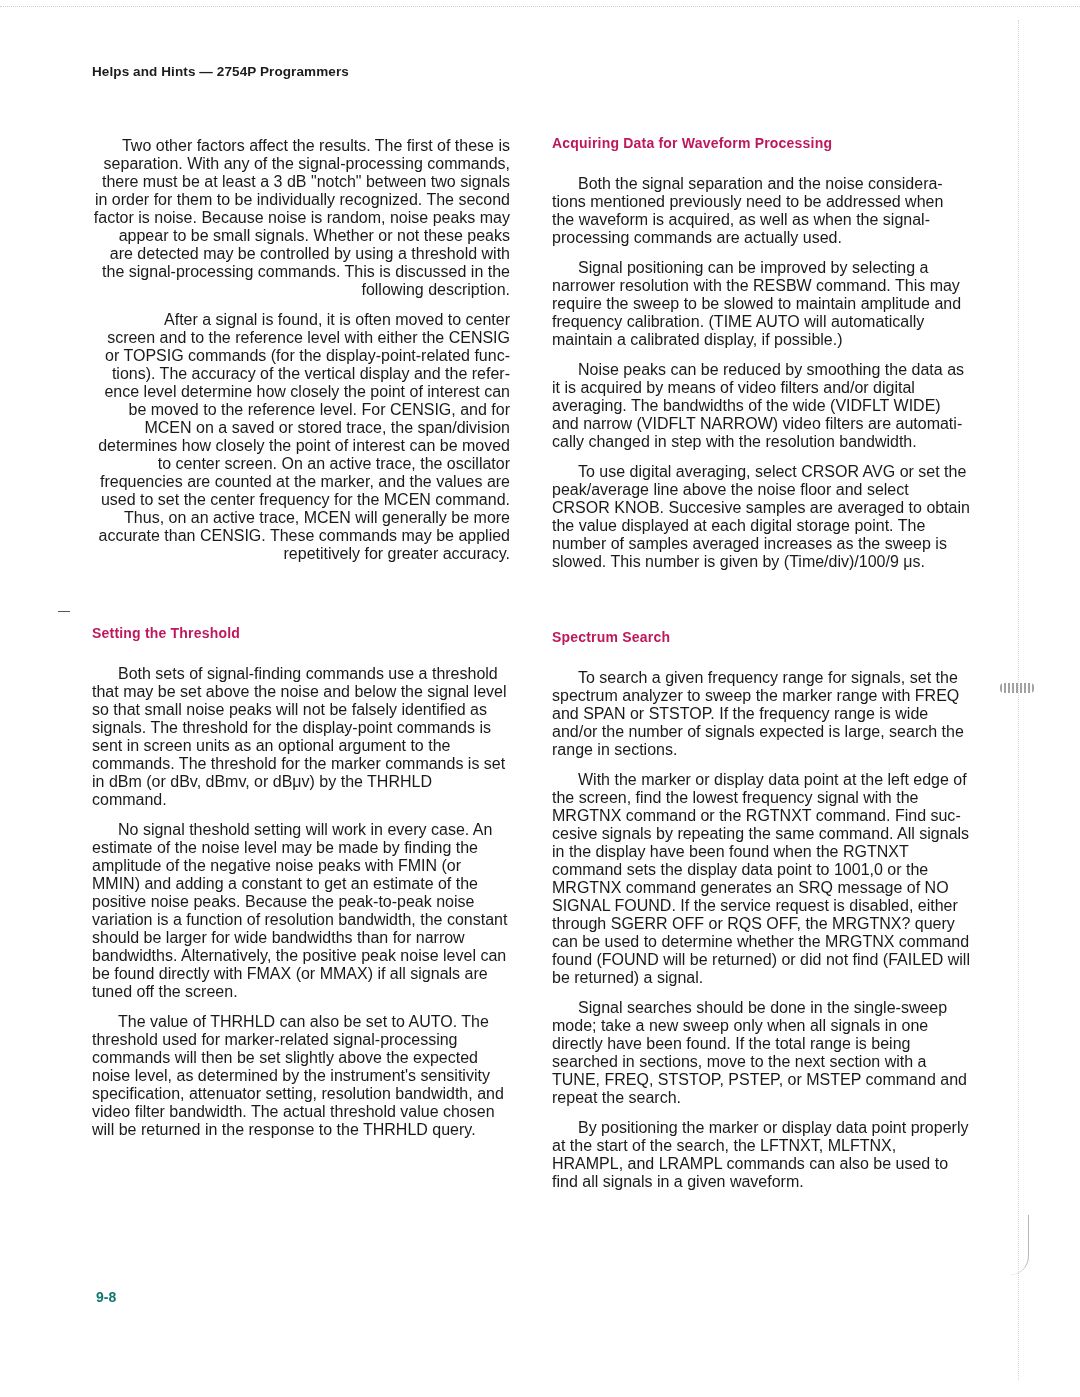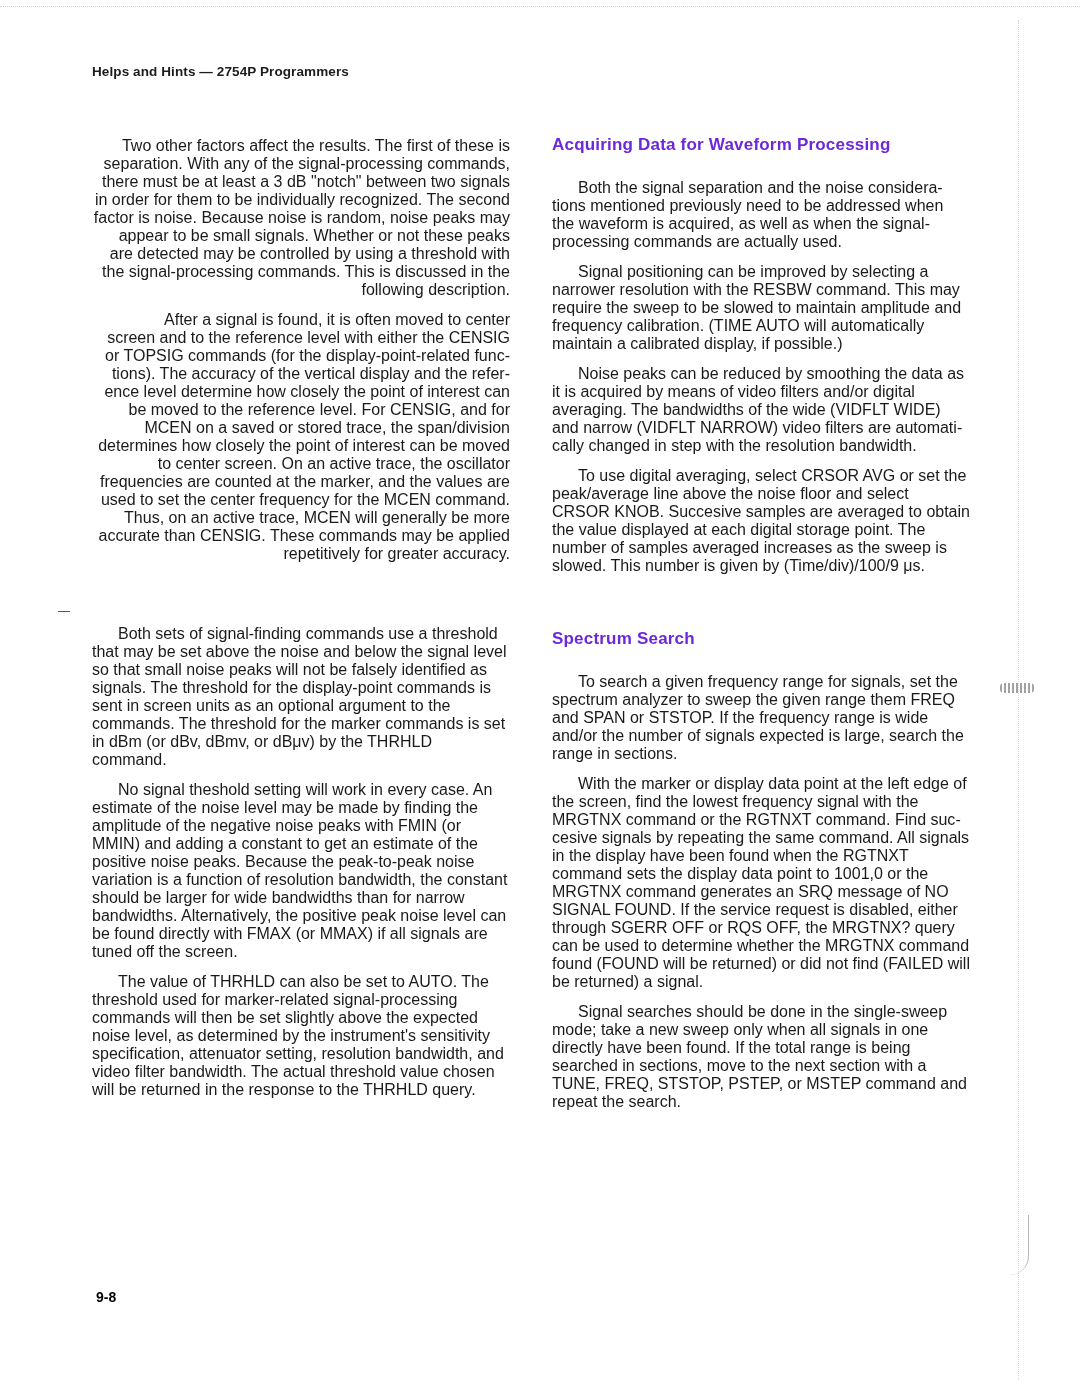--- a/index.html
+++ b/index.html
@@ -29,34 +29,34 @@
       color: #1c1c1c;
       letter-spacing: 0.1px;
     }
     .col-left { left: 92px; }
     .para {
       margin: 0 0 12px 0;
       text-indent: 26px;
       hyphens: manual;
     }
     .section-heading {
-      font-size: 17px;
+      font-size: 14px;
       font-weight: bold;
       margin: 0 0 24px 0;
-      color: #6d28d9;
+      color: #be185d;
       letter-spacing: 0.2px;
     }
     .section-block { position: absolute; width: 418px; }
     .page-number {
       position: absolute;
       left: 96px;
       top: 1289px;
       font-size: 14px;
       font-weight: bold;
-      color: #000000;
+      color: #0f766e;
     }
     .left-margin-mark {
       position: absolute;
       left: 58px;
       top: 611px;
       width: 12px;
       height: 1px;
       background: #555;
     }
     .scan-border-top {
@@ -101,34 +101,36 @@
   <div class="running-header">Helps and Hints — 2754P Programmers</div>
 
   <div class="left-margin-mark"></div>
 
   <div class="section-block col-left" style="left:92px; top:137px;text-align:right;">
     <p class="para">Two other factors affect the results. The first of these is separation. With any of the signal-processing com­mands, there must be at least a 3 dB "notch" between two signals in order for them to be individually recog­nized. The second factor is noise. Because noise is ran­dom, noise peaks may appear to be small signals. Whether or not these peaks are detected may be con­trolled by using a threshold with the signal-processing commands. This is discussed in the following descrip­tion.</p>
     <p class="para">After a signal is found, it is often moved to center screen and to the reference level with either the CENSIG or TOPSIG commands (for the display-point-related func­tions). The accuracy of the vertical display and the refer­ence level determine how closely the point of interest can be moved to the reference level. For CENSIG, and for MCEN on a saved or stored trace, the span/division determines how closely the point of interest can be moved to center screen. On an active trace, the oscillator frequencies are counted at the marker, and the values are used to set the center frequency for the MCEN com­mand. Thus, on an active trace, MCEN will generally be more accurate than CENSIG. These commands may be applied repetitively for greater accuracy.</p>
   </div>
 
   <div class="section-block" style="left:92px; top:625px;">
+    <div class="section-heading">Setting the Threshold</div>
     <p class="para">Both sets of signal-finding commands use a thres­hold that may be set above the noise and below the sig­nal level so that small noise peaks will not be falsely identified as signals. The threshold for the display-point commands is sent in screen units as an optional argu­ment to the commands. The threshold for the marker commands is set in dBm (or dBv, dBmv, or dBμv) by the THRHLD command.</p>
     <p class="para">No signal theshold setting will work in every case. An estimate of the noise level may be made by finding the amplitude of the negative noise peaks with FMIN (or MMIN) and adding a constant to get an estimate of the positive noise peaks. Because the peak-to-peak noise variation is a function of resolution bandwidth, the con­stant should be larger for wide bandwidths than for nar­row bandwidths. Alternatively, the positive peak noise level can be found directly with FMAX (or MMAX) if all signals are tuned off the screen.</p>
     <p class="para">The value of THRHLD can also be set to AUTO. The threshold used for marker-related signal-processing commands will then be set slightly above the expected noise level, as determined by the instrument's sensitivity specification, attenuator setting, resolution bandwidth, and video filter bandwidth. The actual threshold value chosen will be returned in the response to the THRHLD query.</p>
   </div>
 
   <div class="section-block" style="left:552px; top:135px;">
     <div class="section-heading">Acquiring Data for Waveform Processing</div>
     <p class="para">Both the signal separation and the noise considera­tions mentioned previously need to be addressed when the waveform is acquired, as well as when the signal-processing commands are actually used.</p>
     <p class="para">Signal positioning can be improved by selecting a narrower resolution with the RESBW command. This may require the sweep to be slowed to maintain amplitude and frequency calibration. (TIME AUTO will automatically maintain a calibrated display, if possible.)</p>
     <p class="para">Noise peaks can be reduced by smoothing the data as it is acquired by means of video filters and/or digital averaging. The bandwidths of the wide (VIDFLT WIDE) and narrow (VIDFLT NARROW) video filters are automati­cally changed in step with the resolution bandwidth.</p>
     <p class="para">To use digital averaging, select CRSOR AVG or set the peak/average line above the noise floor and select CRSOR KNOB. Succesive samples are averaged to obtain the value displayed at each digital storage point. The number of samples averaged increases as the sweep is slowed. This number is given by (Time/div)/100/9 μs.</p>
   </div>
 
   <div class="section-block" style="left:552px; top:629px;">
     <div class="section-heading">Spectrum Search</div>
-    <p class="para">To search a given frequency range for signals, set the spectrum analyzer to sweep the given range them FREQ and SPAN or STSTOP. If the frequency range is wide and/or the number of signals expected is large, search the range in sections.</p>
+    <p class="para">To search a given frequency range for signals, set the spectrum analyzer to sweep the marker range with FREQ and SPAN or STSTOP. If the frequency range is wide and/or the number of signals expected is large, search the range in sections.</p>
     <p class="para">With the marker or display data point at the left edge of the screen, find the lowest frequency signal with the MRGTNX command or the RGTNXT command. Find suc­cesive signals by repeating the same command. All sig­nals in the display have been found when the RGTNXT command sets the display data point to 1001,0 or the MRGTNX command generates an SRQ message of NO SIGNAL FOUND. If the service request is disabled, either through SGERR OFF or RQS OFF, the MRGTNX? query can be used to determine whether the MRGTNX com­mand found (FOUND will be returned) or did not find (FAILED will be returned) a signal.</p>
     <p class="para">Signal searches should be done in the single-sweep mode; take a new sweep only when all signals in one directly have been found. If the total range is being searched in sections, move to the next section with a TUNE, FREQ, STSTOP, PSTEP, or MSTEP command and repeat the search.</p>
+    <p class="para">By positioning the marker or display data point prop­erly at the start of the search, the LFTNXT, MLFTNX, HRAMPL, and LRAMPL commands can also be used to find all signals in a given waveform.</p>
   </div>
 
   <div class="page-number">9-8</div>
 </div>
 
 </body></html>

